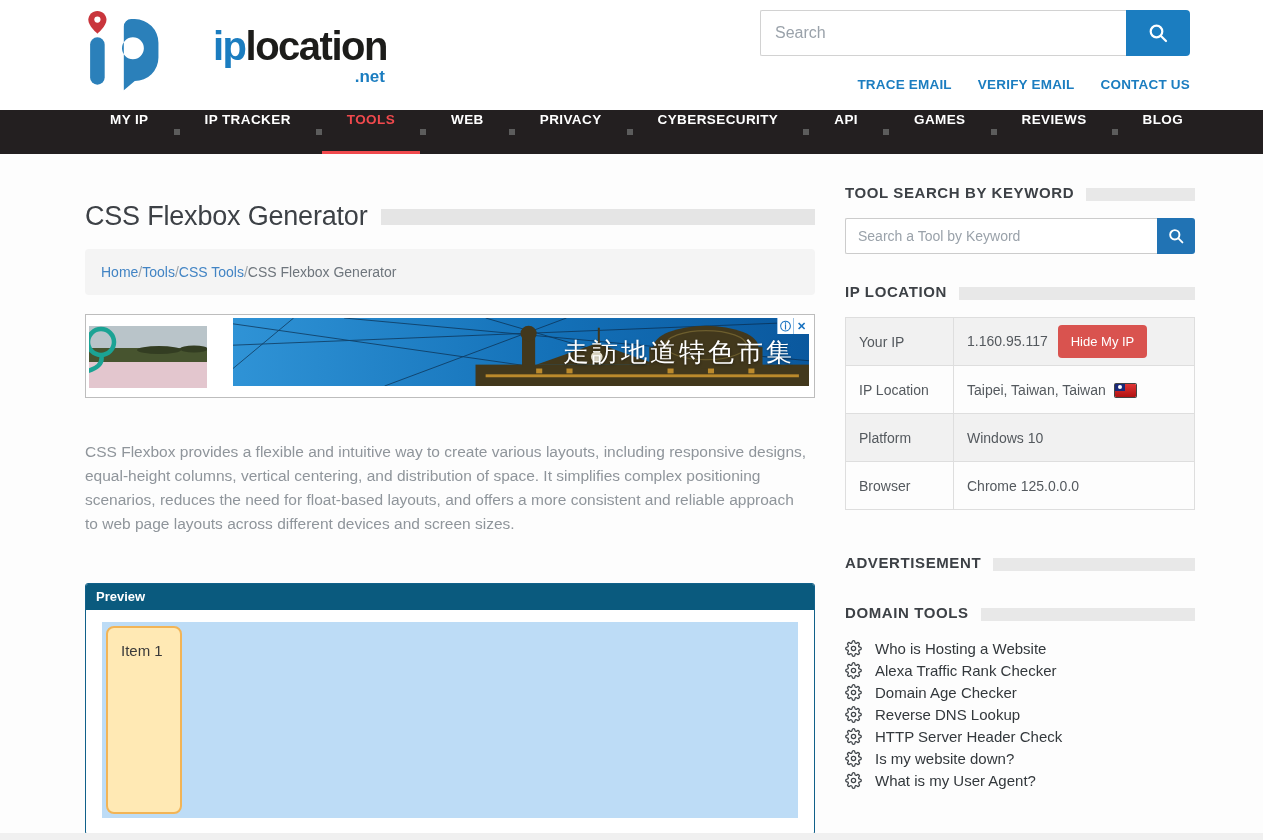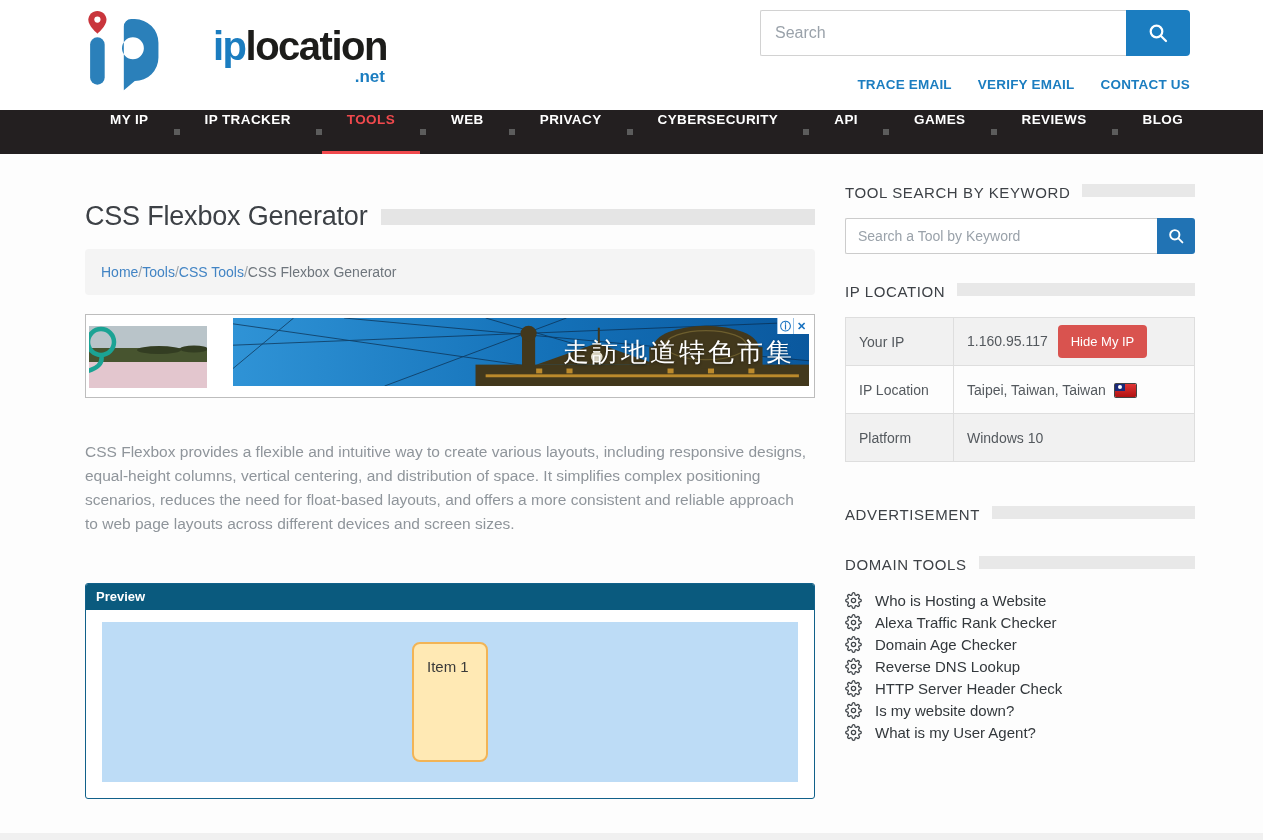--- a/index.html
+++ b/index.html
@@ -48,24 +48,24 @@
   .ad-main svg { display:block; width:100%; height:100%; }
   .ad-headline { position:absolute; right:14px; top:50%; transform:translateY(-50%); color:#fff; font-size:26px; letter-spacing:3px; text-shadow:0 1px 3px rgba(0,0,0,.45); white-space:nowrap; }
   .ad-controls { position:absolute; top:0; right:0; display:flex; }
   .ad-ctrl { width:16px; height:16px; background:#fff; color:#1a73c0; font-size:11px; line-height:16px; text-align:center; border-left:1px solid #9cc3e5; font-weight:bold; cursor:pointer; }
   
   .description { margin:42px 0 0; width:724px; font-size:15.5px; line-height:24px; color:#8f959b; }
   
   .preview-panel { margin-top:47px; border:1px solid #11618a; border-radius:3px; overflow:hidden; background:#fff; }
   .preview-header { height:26px; background:var(--preview-header,#0a5a7e); color:#fff; font-weight:bold; font-size:13px; line-height:26px; padding-left:10px; }
   .preview-body { padding:12px 16px 16px; }
-  .flex-container { background:var(--flex-container-bg,#bddcf6); height:160px; padding:20px; display:flex;justify-content:center; }
+  .flex-container { background:var(--flex-container-bg,#bddcf6); height:196px; padding:4px; display:flex; }
   .flex-item { width:76px; background:var(--flex-item-bg,#ffe9b4); border:2px solid var(--flex-item-border,#f2b456); border-radius:8px; padding:14px 0 0 13px; font-size:15px; color:#3a3a3a; cursor:pointer; }
   
-  .side-heading { display:flex; align-items:flex-start; font-size:15px; color:#3d4146; letter-spacing:.6px; }
+  .side-heading { display:flex; align-items:flex-end; font-size:15px; color:#3d4146; letter-spacing:.6px;font-weight:bold; }
   .side-heading .bar { flex:1; height:13px; background:#e8e8e8; margin-left:12px; }
   .sh-1 { margin-top:30px; }
   .sh-2 { margin-top:29px; }
   .sh-3 { margin-top:44px; }
   .sh-4 { margin-top:33px; }
   .tool-search { display:flex; margin-top:17px; }
   .tool-search input { flex:1; height:36px; border:1px solid #ccc; border-right:none; padding:0 12px; font-size:14px; color:#555; outline:none; border-radius:2px 0 0 2px; font-family:inherit; }
   .tool-search input::placeholder { color:#9aa2aa; }
   .tool-search button { width:38px; height:36px; background:#2173b4; border:none; border-radius:0 3px 3px 0; cursor:pointer; display:flex; align-items:center; justify-content:center; }
   .ip-table { width:100%; border-collapse:collapse; margin-top:17px; font-size:14px; color:#54595e; }
@@ -304,20 +304,26 @@
           </tr>
 
 
           <tr class="ip-row">
             <td class="ip-label">Platform</td>
             <td class="ip-value">
               <span>Windows 10</span>
             </td>
           </tr>
 
+          <tr class="ip-row">
+            <td class="ip-label">Browser</td>
+            <td class="ip-value">
+              <span>Chrome 125.0.0.0</span>
+            </td>
+          </tr>
         </tbody>
     </table>
 
     <div class="side-heading sh-3">
       <span>ADVERTISEMENT</span>
       <div class="bar"></div>
     </div>
     <div class="ad-slot"></div>
 
     <div class="side-heading sh-4">

